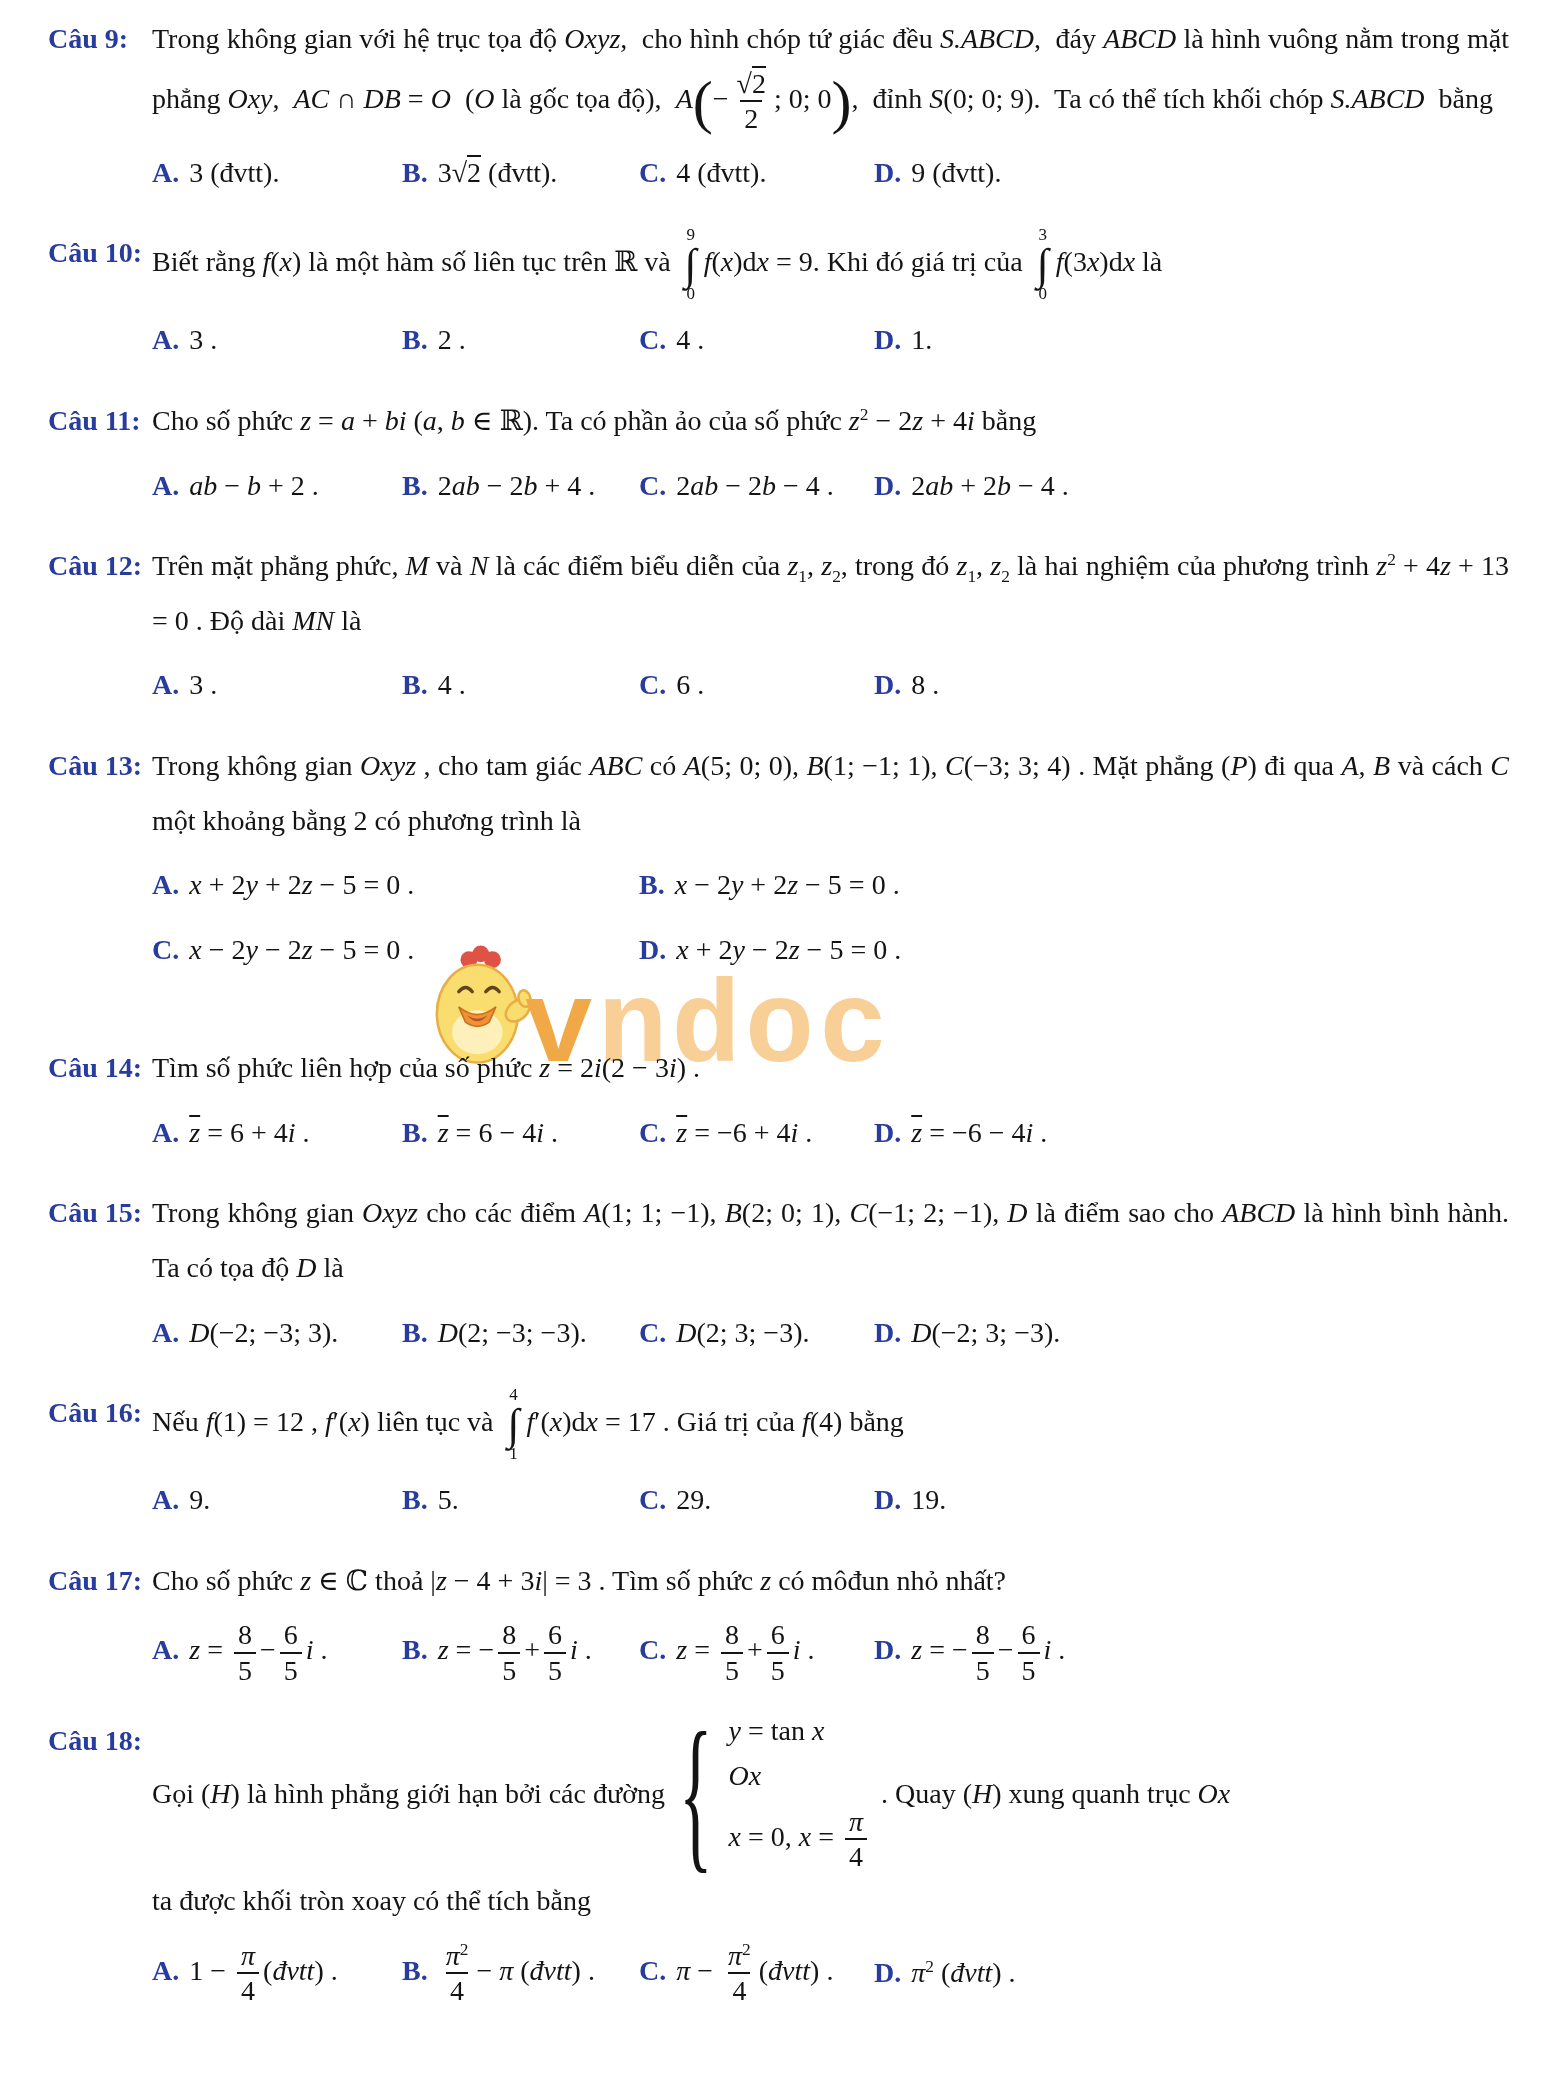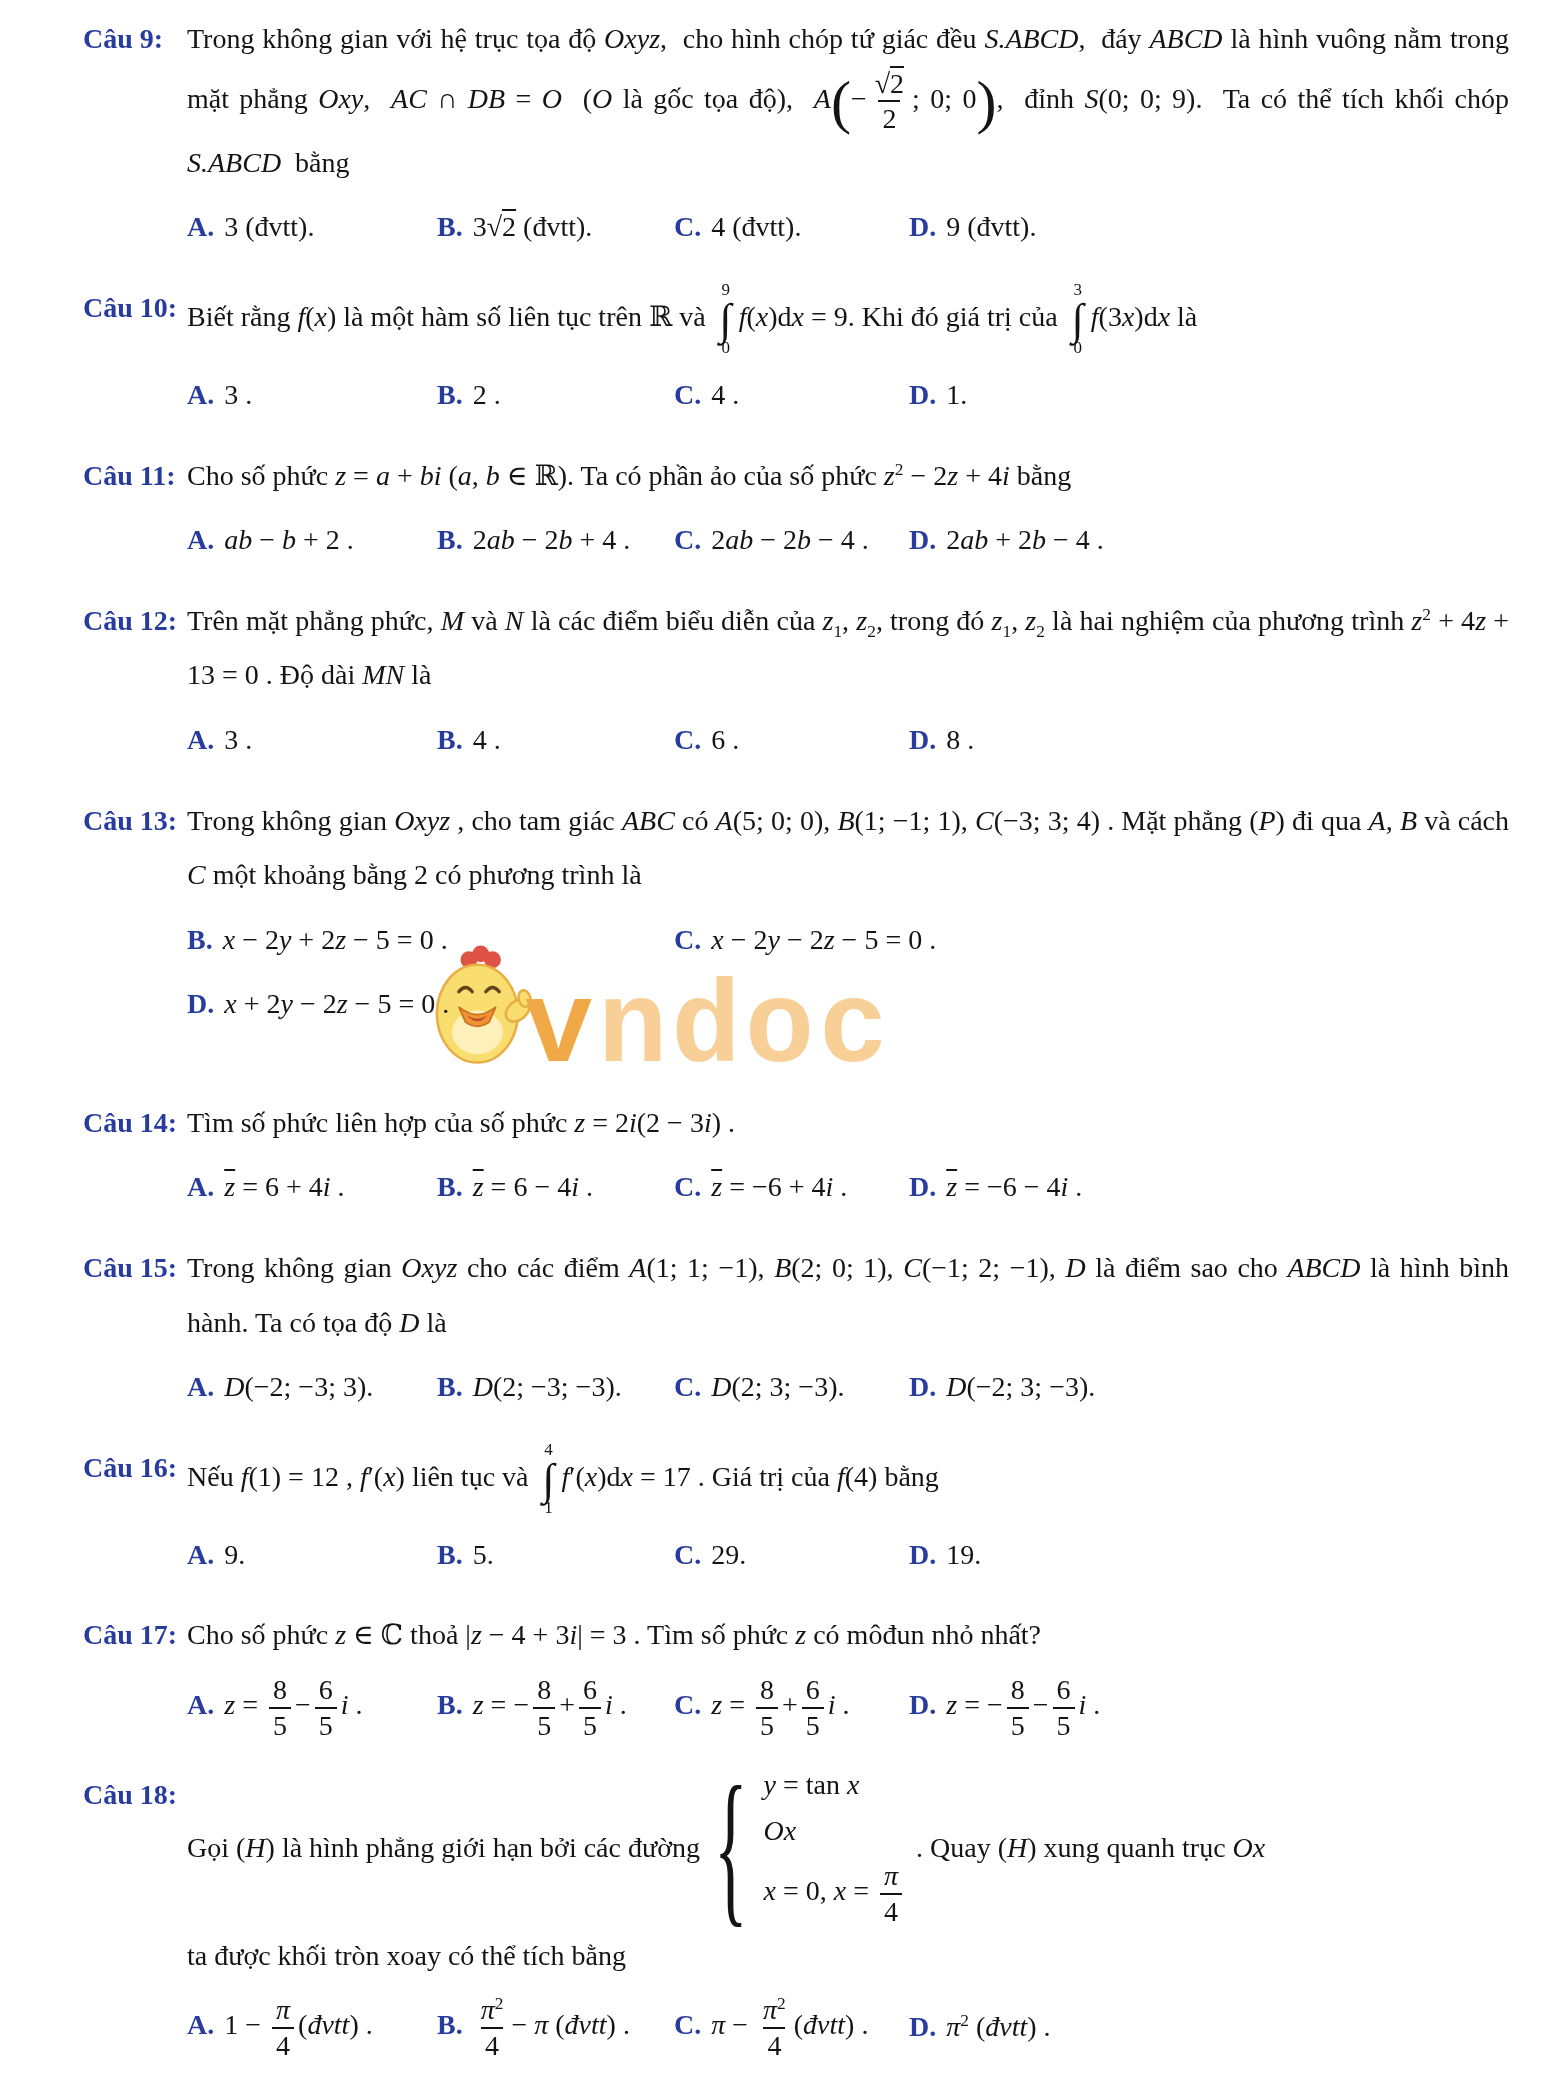--- a/index.html
+++ b/index.html
@@ -1,21 +1,21 @@
 <!DOCTYPE html>
 <html><head>
 <meta charset="utf-8">
 <style>
   html,body{margin:0;padding:0;}
   body{
     width:1547px;height:2097px;background:#ffffff;overflow:hidden;position:relative;
     font-family:"Liberation Serif","DejaVu Serif",serif;font-size:28px;color:#141414;
   }
   .page{position:relative;z-index:1;padding:12px 38px 0 48px;}
-  .q{display:grid;grid-template-columns:104px 1fr;margin-bottom:26px;margin-left:35px;}
+  .q{display:grid;grid-template-columns:104px 1fr;margin-bottom:26px;}
   .q.mb-lg{margin-bottom:64px;}
   .ql{color:#283c9e;font-weight:bold;line-height:1.95;white-space:nowrap;}
   .qb{line-height:1.95;text-align:justify;}
   .opts{display:grid;margin-top:10px;line-height:1.95;align-items:center;}
   .c4{grid-template-columns:250px 237px 235px auto;}
   .c2{grid-template-columns:487px auto;row-gap:10px;}
   .opt{white-space:nowrap;}
   .ol{color:#283c9e;font-weight:bold;margin-right:10px;}
   
   i{font-style:italic;}
@@ -124,20 +124,21 @@
         <span class="opt"><b class="ol">D.</b><span>8 .</span></span>
       </div>
     </div>
   </div>
 
   <div class="q mb-lg">
     <span class="ql">Câu 13:</span>
     <div>
       <div class="qb">Trong không gian <i>Oxyz</i> , cho tam giác <i>ABC</i> có <i>A</i>(5; 0; 0), <i>B</i>(1; −1; 1), <i>C</i>(−3; 3; 4) . Mặt phẳng (<i>P</i>) đi qua <i>A</i>, <i>B</i> và cách <i>C</i> một khoảng bằng 2 có phương trình là</div>
       <div class="opts c2">
+        <span class="opt"><b class="ol">A.</b><span><i>x</i> + 2<i>y</i> + 2<i>z</i> − 5 = 0 .</span></span>
         <span class="opt"><b class="ol">B.</b><span><i>x</i> − 2<i>y</i> + 2<i>z</i> − 5 = 0 .</span></span>
         <span class="opt"><b class="ol">C.</b><span><i>x</i> − 2<i>y</i> − 2<i>z</i> − 5 = 0 .</span></span>
         <span class="opt"><b class="ol">D.</b><span><i>x</i> + 2<i>y</i> − 2<i>z</i> − 5 = 0 .</span></span>
       </div>
     </div>
   </div>
 
   <div class="q">
     <span class="ql">Câu 14:</span>
     <div>

